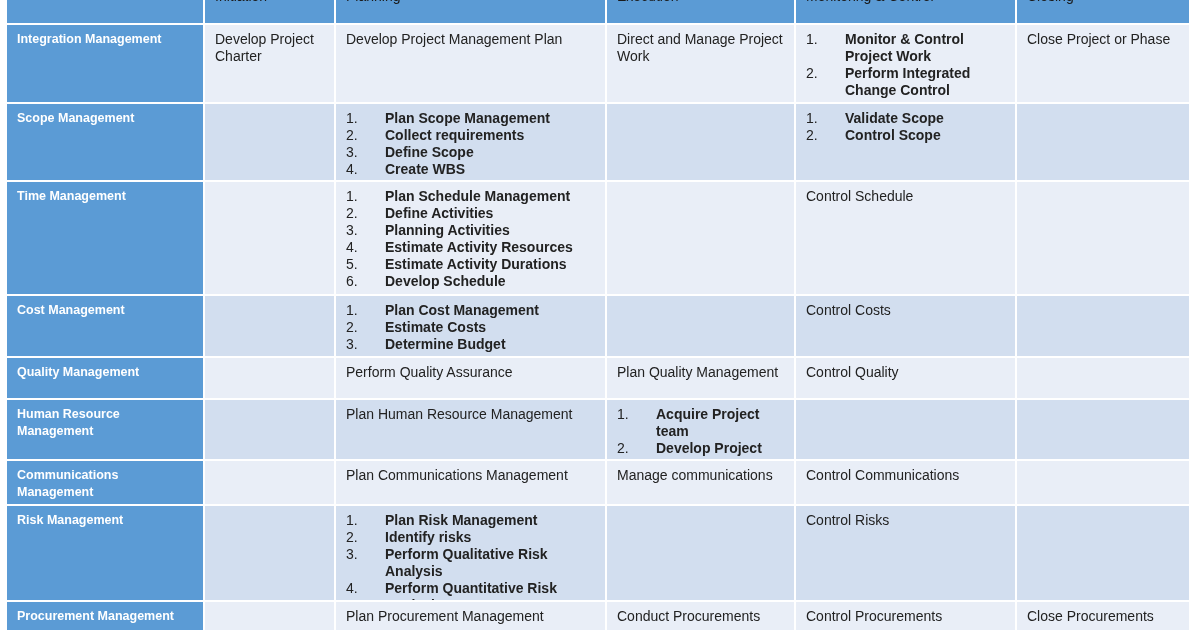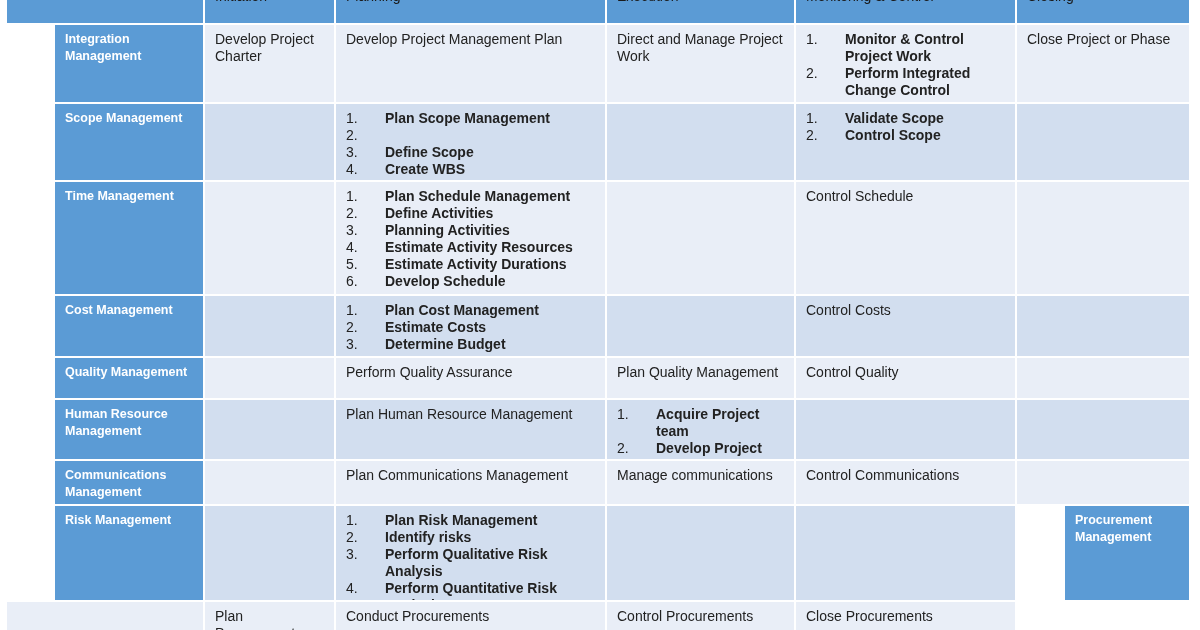--- a/index.html
+++ b/index.html
@@ -20,21 +20,21 @@
     .cell {
       box-sizing: border-box;
       padding: 6px 10px 0 10px;
       font-size: 14px;
       line-height: 17px;
       color: #222;
       overflow: hidden;
     }
     .hdr { background: #5b9bd5; color: #1a1a1a; padding-top: 10px; }
     .hdr.corner { background: #5b9bd5; }
-    .rowhead { background: #5b9bd5; color: #ffffff; font-weight: bold; font-size: 12.5px; padding-left: 10px; margin-left: 48px; }
+    .rowhead { background: #5b9bd5; color: #ffffff; font-weight: bold; font-size: 12.5px; padding-left: 10px; }
     .odd { background: #e9eef7; }
     .even { background: #d2deef; }
     ol { margin: 0; padding: 0; list-style: none; }
     ol li { display: flex; }
     ol li .num { width: 39px; flex: 0 0 39px; }
     ol li .txt { flex: 1; font-weight: bold; }
   </style>
 </head>
 <body>
 
@@ -65,20 +65,21 @@
     <div class="cell rowhead">Scope Management</div>
     <div class="cell even"></div>
     <div class="cell even">
       <ol>
         <li>
           <span class="num">1.</span>
           <span class="txt">Plan Scope Management</span>
         </li>
         <li>
           <span class="num">2.</span>
+          <span class="txt">Collect requirements</span>
         </li>
         <li>
           <span class="num">3.</span>
           <span class="txt">Define Scope</span>
         </li>
         <li>
           <span class="num">4.</span>
           <span class="txt">Create WBS</span>
         </li>
       </ol>
@@ -204,20 +205,21 @@
           <span class="num">4.</span>
           <span class="txt">Perform Quantitative Risk Analysis</span>
         </li>
         <li>
           <span class="num">5.</span>
           <span class="txt">Plan Risk Responses</span>
         </li>
       </ol>
     </div>
     <div class="cell even"></div>
+    <div class="cell even">Control Risks</div>
     <div class="cell even"></div>
     <div class="cell rowhead">Procurement Management</div>
     <div class="cell odd"></div>
     <div class="cell odd">Plan Procurement Management</div>
     <div class="cell odd">Conduct Procurements</div>
     <div class="cell odd">Control Procurements</div>
     <div class="cell odd">Close Procurements</div>
   </div>
 
 </body></html>

